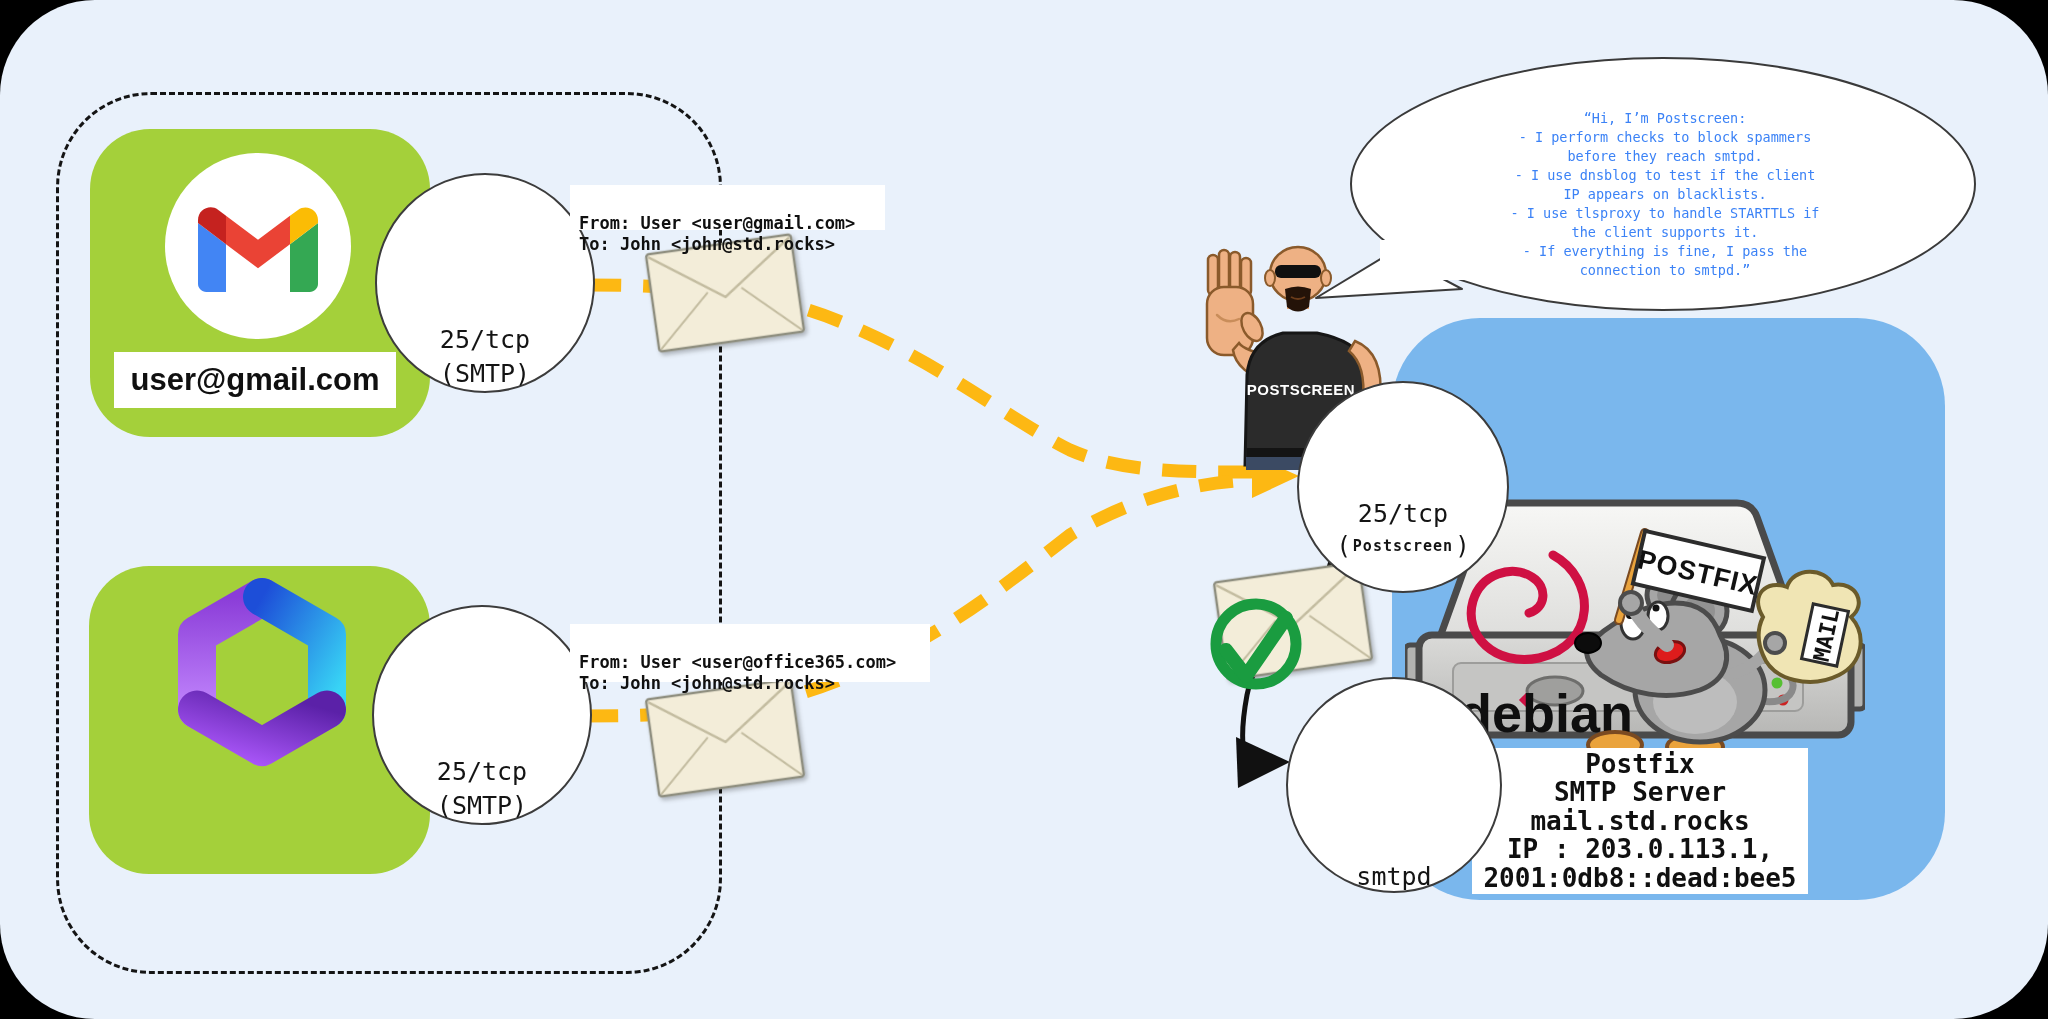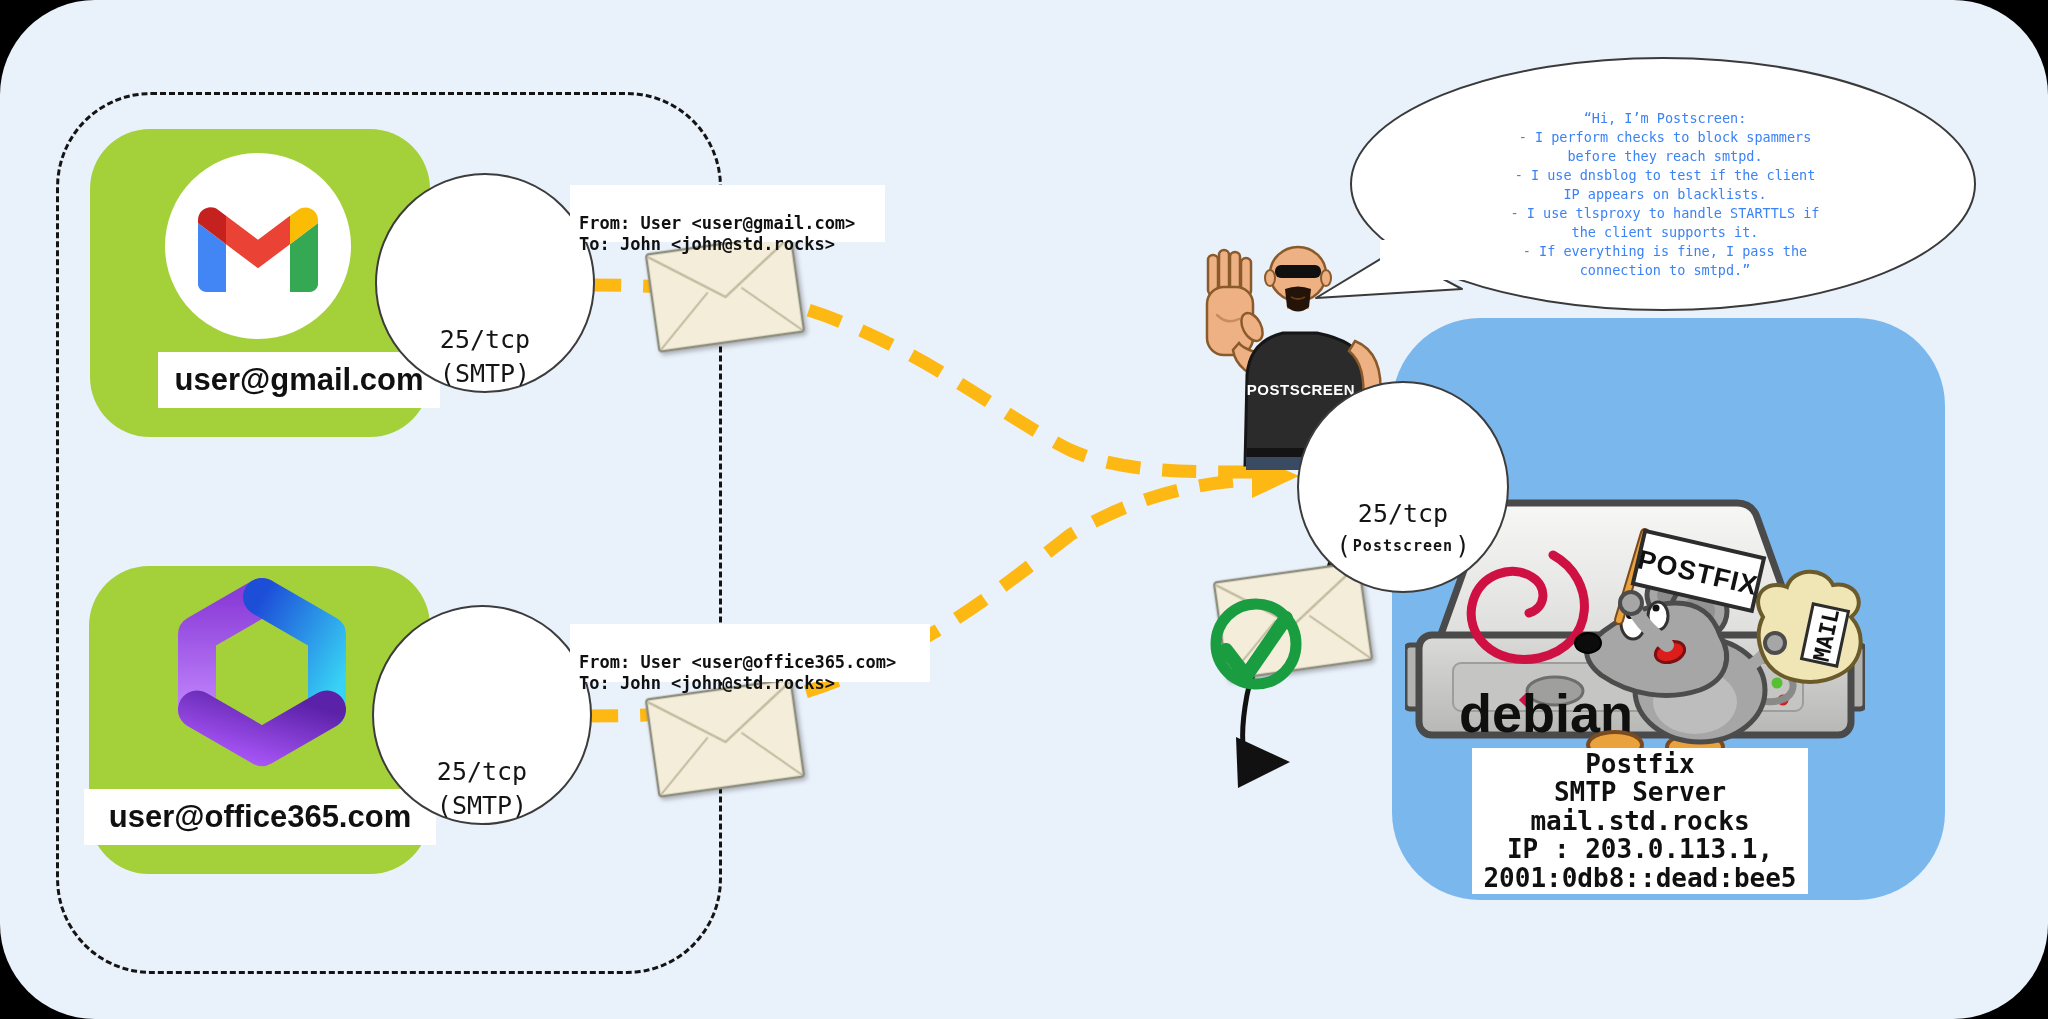--- a/index.html
+++ b/index.html
@@ -12,39 +12,39 @@
   #panel{left:0;top:0;right:0;bottom:0;background:#e9f1fb;border-radius:95px;}
 
   #mta-group{left:56px;top:92px;width:660px;height:876px;border:3px dashed #141414;border-radius:95px;}
 
   .mta-card{background:#a4d03a;border-radius:60px;}
   #gmail-card{left:90px;top:129px;width:340px;height:308px;}
   #office-card{left:89px;top:566px;width:341px;height:308px;}
   #gmail-disc{left:165px;top:153px;width:186px;height:186px;background:#fff;border-radius:50%;}
   .addr-label{background:#fff;display:flex;align-items:center;justify-content:center;
               font-weight:bold;font-size:31px;color:#101010;}
-  #gmail-addr{left:114px;top:352px;width:282px;height:56px;margin-left:44px;}
+  #gmail-addr{left:114px;top:352px;width:282px;height:56px;}
   #office-addr{left:84px;top:789px;width:352px;height:56px;}
 
   #mtas-title{left:420px;top:834px;width:300px;height:42px;display:flex;align-items:center;justify-content:center;
               font-weight:bold;font-size:34px;color:#101010;}
 
   .port-circle{background:#fff;border:2px solid #3c3c3c;border-radius:50%;
                display:flex;flex-direction:column;align-items:center;justify-content:flex-end;
                text-align:center;color:#141414;}
   #port-gmail{left:375px;top:173px;width:216px;height:216px;font-size:25px;line-height:34px;}
   #port-office{left:372px;top:605px;width:216px;height:216px;font-size:25px;line-height:34px;}
   #port-postscreen{left:1297px;top:381px;width:212px;height:212px;font-size:25px;line-height:33px;padding-bottom:28px;box-sizing:border-box;}
   #smtpd-circle{left:1286px;top:677px;width:212px;height:212px;font-size:25px;}
   .paren-line{display:flex;align-items:center;font-size:24px;}
   .paren-line .svc{font-size:15px;font-weight:bold;letter-spacing:1px;padding:0 2px;}
 
   .mail-header{background:#fff;font-weight:bold;font-size:17px;line-height:21px;color:#101010;
                padding:7px 9px;box-sizing:border-box;}
-  #mail-header-gmail{left:570px;top:185px;width:315px;height:57px;}
+  #mail-header-gmail{left:570px;top:185px;width:315px;height:45px;}
   #mail-header-office{left:570px;top:624px;width:360px;height:58px;}
 
   .envelope{filter:drop-shadow(2px 3px 2px rgba(0,0,0,0.25));}
   #env-gmail{left:650px;top:242px;transform:rotate(-8deg);}
   #env-office{left:650px;top:687px;transform:rotate(-8deg);}
   #env-accepted{left:1218px;top:570px;transform:rotate(-8deg);}
 
   #server-panel{left:1392px;top:318px;width:553px;height:582px;background:#7ab7ed;border-radius:88px;}
   #server-info{left:1472px;top:748px;width:336px;height:146px;background:#fff;
                display:flex;align-items:center;justify-content:center;text-align:center;
@@ -91,23 +91,20 @@
       </linearGradient>
       <linearGradient id="o365c" x1="1" y1="0" x2="0" y2="1">
         <stop offset="0" stop-color="#5b21a8"></stop>
           <stop offset="1" stop-color="#a855f7"></stop>
       </linearGradient>
     </defs>
     <path d="M30 132.5 L30 57.5 L95 20" fill="none" stroke="url(#o365a)" stroke-width="38" stroke-linejoin="round" stroke-linecap="round"></path>
     <path d="M95 20 L160 57.5 L160 132.5" fill="none" stroke="url(#o365b)" stroke-width="38" stroke-linejoin="round" stroke-linecap="round"></path>
     <path d="M160 132.5 L95 170 L30 132.5" fill="none" stroke="url(#o365c)" stroke-width="38" stroke-linejoin="round" stroke-linecap="round"></path>
   </svg>
-  <div id="office-addr" class="abs addr-label sans">
-    <span>user@office365.com</span>
-  </div>
 
 
   <svg class="abs nopointer" style="left:0;top:0;" width="2048" height="1019" viewBox="0 0 2048 1019">
     <path d="M 587 285 C 720 285 790 298 860 330 C 950 370 1010 420 1070 450 C 1120 472 1180 472 1252 472" fill="none" stroke="#fdb813" stroke-width="13" stroke-dasharray="34 22"></path>
     <path d="M 584 716 C 720 716 790 703 860 671 C 950 631 1010 581 1070 535 C 1120 505 1180 483 1252 480" fill="none" stroke="#fdb813" stroke-width="13" stroke-dasharray="34 22"></path>
     <polygon points="1252,455 1299,476 1252,498" fill="#fdb813"></polygon>
   </svg>
 
   <div id="port-gmail" class="abs port-circle prewrap">
     <span class="prewrap">25/tcp
@@ -263,20 +260,23 @@
 
   <div id="port-postscreen" class="abs port-circle">
     <span>25/tcp</span>
     <span class="paren-line">
         <span>(</span>
         <span class="svc">Postscreen</span>
         <span>)</span>
       </span>
   </div>
 
+  <div id="smtpd-circle" class="abs port-circle">
+    <span>smtpd</span>
+  </div>
 
   <svg class="abs" style="left:1300px;top:40px;" width="700" height="280" viewBox="0 0 700 280">
     <ellipse cx="363" cy="144" rx="312" ry="126" fill="#fff" stroke="#3a3a3a" stroke-width="2"></ellipse>
     <polygon points="92,212 16,258 162,249" fill="#fff" stroke="#3a3a3a" stroke-width="2" stroke-linejoin="round"></polygon>
     <rect x="80" y="200" width="90" height="40" fill="#fff"></rect>
   </svg>
   <div id="speech-text" class="abs prewrap">
     <span class="prewrap">“Hi, I’m Postscreen:
 - I perform checks to block spammers
 before they reach smtpd.

